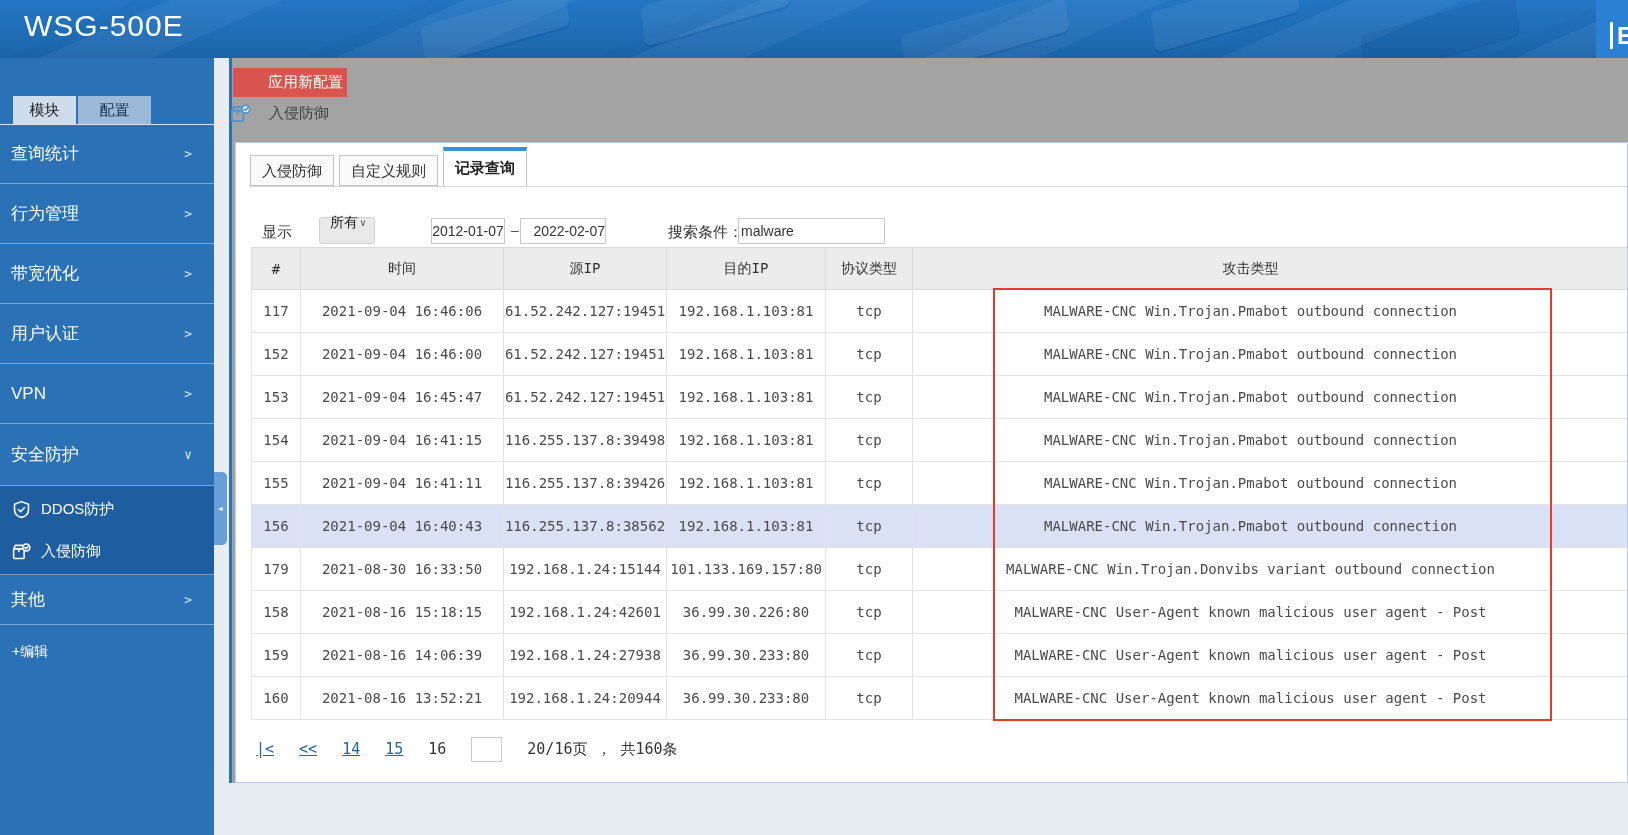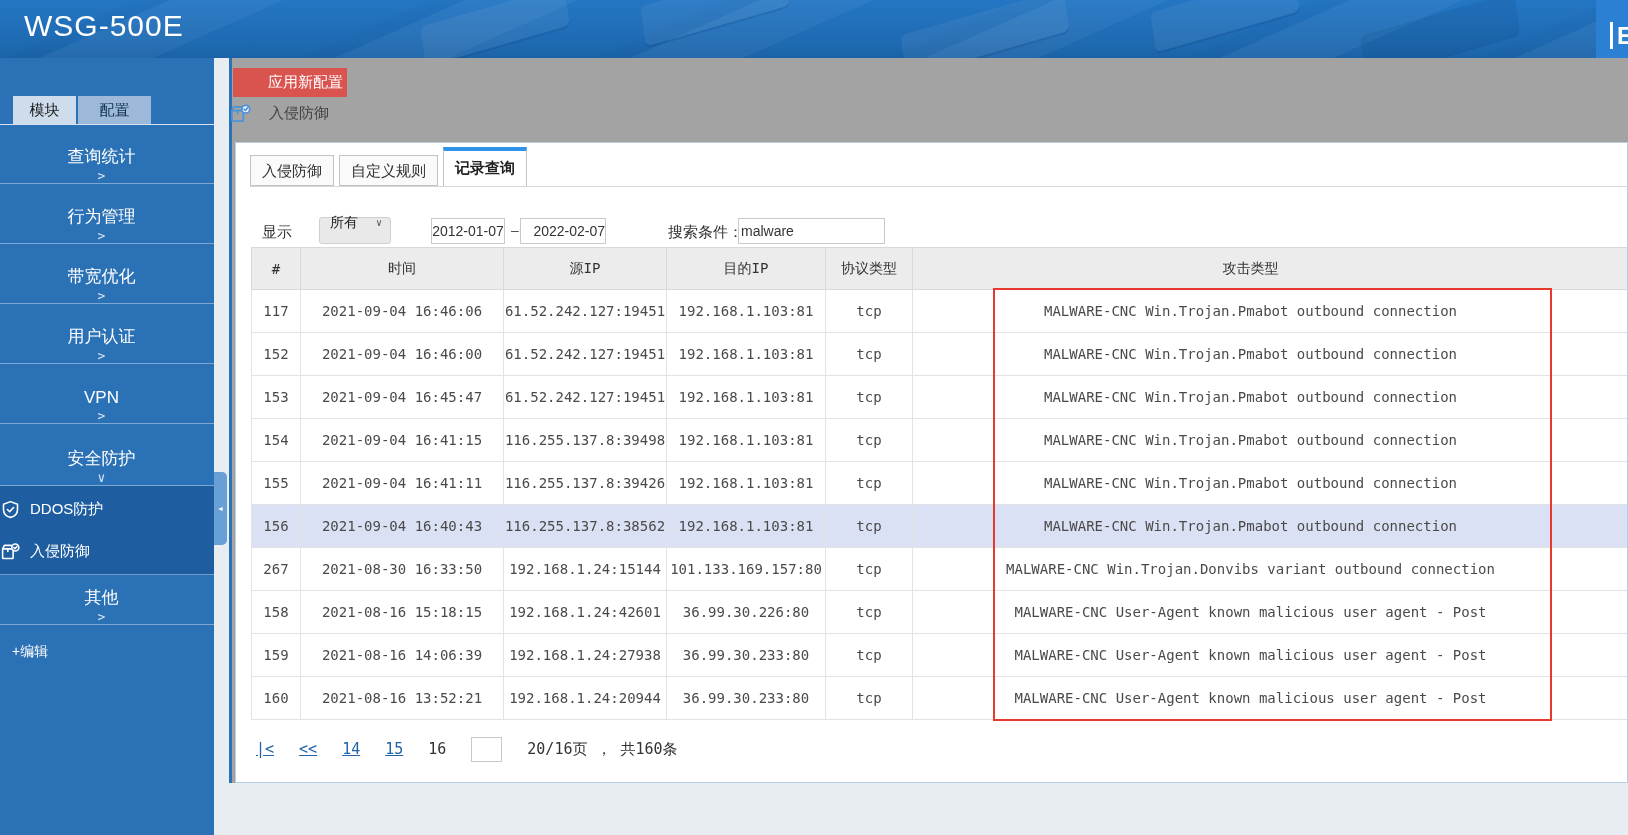--- a/index.html
+++ b/index.html
@@ -24,26 +24,26 @@
   .hdr-band { position:absolute; left:1596px; top:0; width:32px; height:58px; background:#2b80d3; }
   .hdr-corner { position:absolute; left:1610px; top:22px; width:18px; height:27px; overflow:hidden;
     color:#fff; font-size:24px; font-weight:bold; border-left:3px solid #fff; padding-left:4px; line-height:27px; }
   
   .sidebar { position:absolute; left:0; top:58px; width:232px; height:777px; background:#2b71b6; }
   .side-tab { position:absolute; top:38px; height:28px; line-height:28px; text-align:center; font-size:15px; cursor:pointer; }
   .side-tab.module { left:13px; width:63px; background:#cfdcec; color:#1c1c1c; }
   .side-tab.config { left:78px; width:73px; background:#9db9d9; color:#11304f; }
   .side-tabline { position:absolute; left:0; top:66px; width:214px; height:1px; background:#d9e4f0; }
   .menu { position:absolute; left:0; top:66px; width:214px; }
-  .menu-item { height:60px; display:flex; align-items:center; justify-content:flex-end;
-    padding:0 22px 0 11px; border-bottom:1px solid rgba(255,255,255,0.38); color:#fff; font-size:17px; cursor:pointer;flex-direction:column; }
+  .menu-item { height:60px; display:flex; align-items:center; justify-content:space-between;
+    padding:0 22px 0 11px; border-bottom:1px solid rgba(255,255,255,0.38); color:#fff; font-size:17px; cursor:pointer; }
   .menu-item.security { height:62px; }
   .chev { font-size:13px; color:#d7e6f5; font-family:"DejaVu Sans Mono",monospace; }
   .submenu { background:#1d5da0; border-bottom:1px solid rgba(255,255,255,0.38); padding:2px 0; }
-  .sub-item { height:42px; display:flex; align-items:center; gap:9px; color:#fff; font-size:15px; cursor:pointer; }
+  .sub-item { height:42px; display:flex; align-items:center; gap:9px; padding-left:11px; color:#fff; font-size:15px; cursor:pointer; }
   .sub-item svg { width:21px; height:21px; flex:0 0 auto; }
   .menu-item.other { height:50px; }
   .edit-link { display:block; margin:18px 0 0 12px; color:#fff; font-size:14px; text-decoration:none; cursor:pointer; }
   .gray-strip { position:absolute; left:214px; top:58px; width:15px; height:777px; background:#e8edf2; }
   .collapse-handle { position:absolute; left:214px; top:472px; width:13px; height:73px; background:#679fd6;
     border-radius:0 5px 5px 0; display:flex; align-items:center; justify-content:center;
     color:#fff; font-size:7px; cursor:pointer; }
   
   .apply-btn { position:absolute; left:233px; top:68px; width:114px; height:29px; background:#d9534f;
     color:#fff; font-size:15px; border:none; cursor:pointer;padding-left:31px; }
@@ -56,21 +56,21 @@
   .ctabs { position:absolute; left:14px; top:4px; display:flex; align-items:flex-end; gap:5px; z-index:2; }
   .ctab { height:31px; line-height:29px; padding:0 11px; background:#fafafa; border:1px solid #c3c3c3;
     font-size:15px; color:#333; cursor:pointer; }
   .ctab.active { height:39px; line-height:33px; background:#fff; border-bottom:none;
     border-top:4px solid #2e94ea; font-weight:bold; color:#222; }
   .tabline { position:absolute; left:14px; top:43px; right:0; height:1px; background:#d6d6d6; z-index:1; }
   
   .flabel { position:absolute; top:80px; font-size:15px; color:#333; }
   .f-show { left:26px; } .f-search { left:432px; }
   .f-dash { position:absolute; left:275px; top:79px; font-size:14px; color:#555; }
-  .select-box { position:absolute; left:83px; top:74px; width:72px; height:27px; background:#e9e9e9;
+  .select-box { position:absolute; left:83px; top:74px; width:56px; height:27px; background:#e9e9e9;
     border:1px solid #cfcfcf; border-radius:3px; display:flex; align-items:center; justify-content:space-between;
     padding:0 8px 16px 10px; font-size:14px; color:#222; cursor:pointer; }
   .select-box .chev { color:#555; font-size:10px; }
   .tinput { position:absolute; height:26px; border:1px solid #c9c9c9; font-size:14px; color:#333;
     font-family:"Liberation Sans",sans-serif; }
   .date-from { left:195px; top:75px; width:74px; text-align:center; }
   .date-to   { left:284px; top:75px; width:86px; text-align:right; }
   .search-input { left:502px; top:75px; width:147px; padding-left:2px; }
   
   .records { position:absolute; left:15px; top:104px; width:1389px; border-collapse:collapse;
@@ -268,21 +268,21 @@
           </tr>
           <tr class="hl">
             <td>156</td>
             <td>2021-09-04 16:40:43</td>
             <td>116.255.137.8:38562</td>
             <td>192.168.1.103:81</td>
             <td>tcp</td>
             <td>MALWARE-CNC Win.Trojan.Pmabot outbound connection</td>
           </tr>
           <tr>
-            <td>267</td>
+            <td>179</td>
             <td>2021-08-30 16:33:50</td>
             <td>192.168.1.24:15144</td>
             <td>101.133.169.157:80</td>
             <td>tcp</td>
             <td>MALWARE-CNC Win.Trojan.Donvibs variant outbound connection</td>
           </tr>
           <tr>
             <td>158</td>
             <td>2021-08-16 15:18:15</td>
             <td>192.168.1.24:42601</td>

